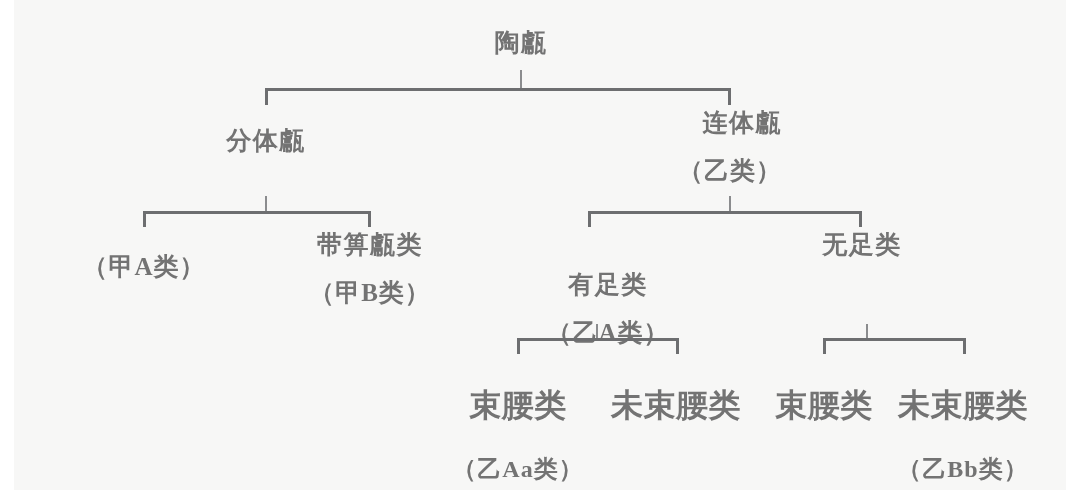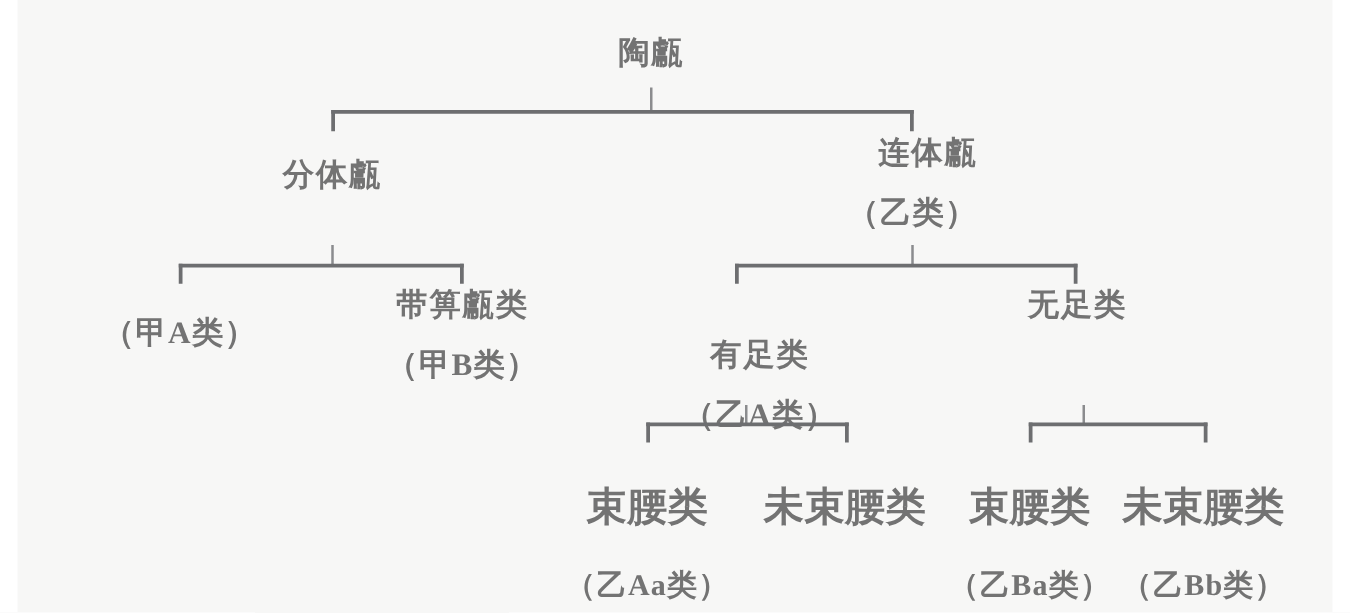--- a/index.html
+++ b/index.html
@@ -135,21 +135,20 @@
     <span class="label">束腰类</span>
     <span class="code">（乙Aa类）</span>
   </div>
 
   <div class="node leaf" style="left:676px; top:370px;">
     <span class="label">未束腰类</span>
   </div>
 
   <div class="node leaf" style="left:824px; top:370px;">
     <span class="label">束腰类</span>
-    <span class="code">（乙Ba类）</span>
   </div>
 
   <div class="node leaf" style="left:963px; top:370px;">
     <span class="label">未束腰类</span>
     <span class="code">（乙Bb类）</span>
   </div>
 
 </div>
 
 </body></html>

